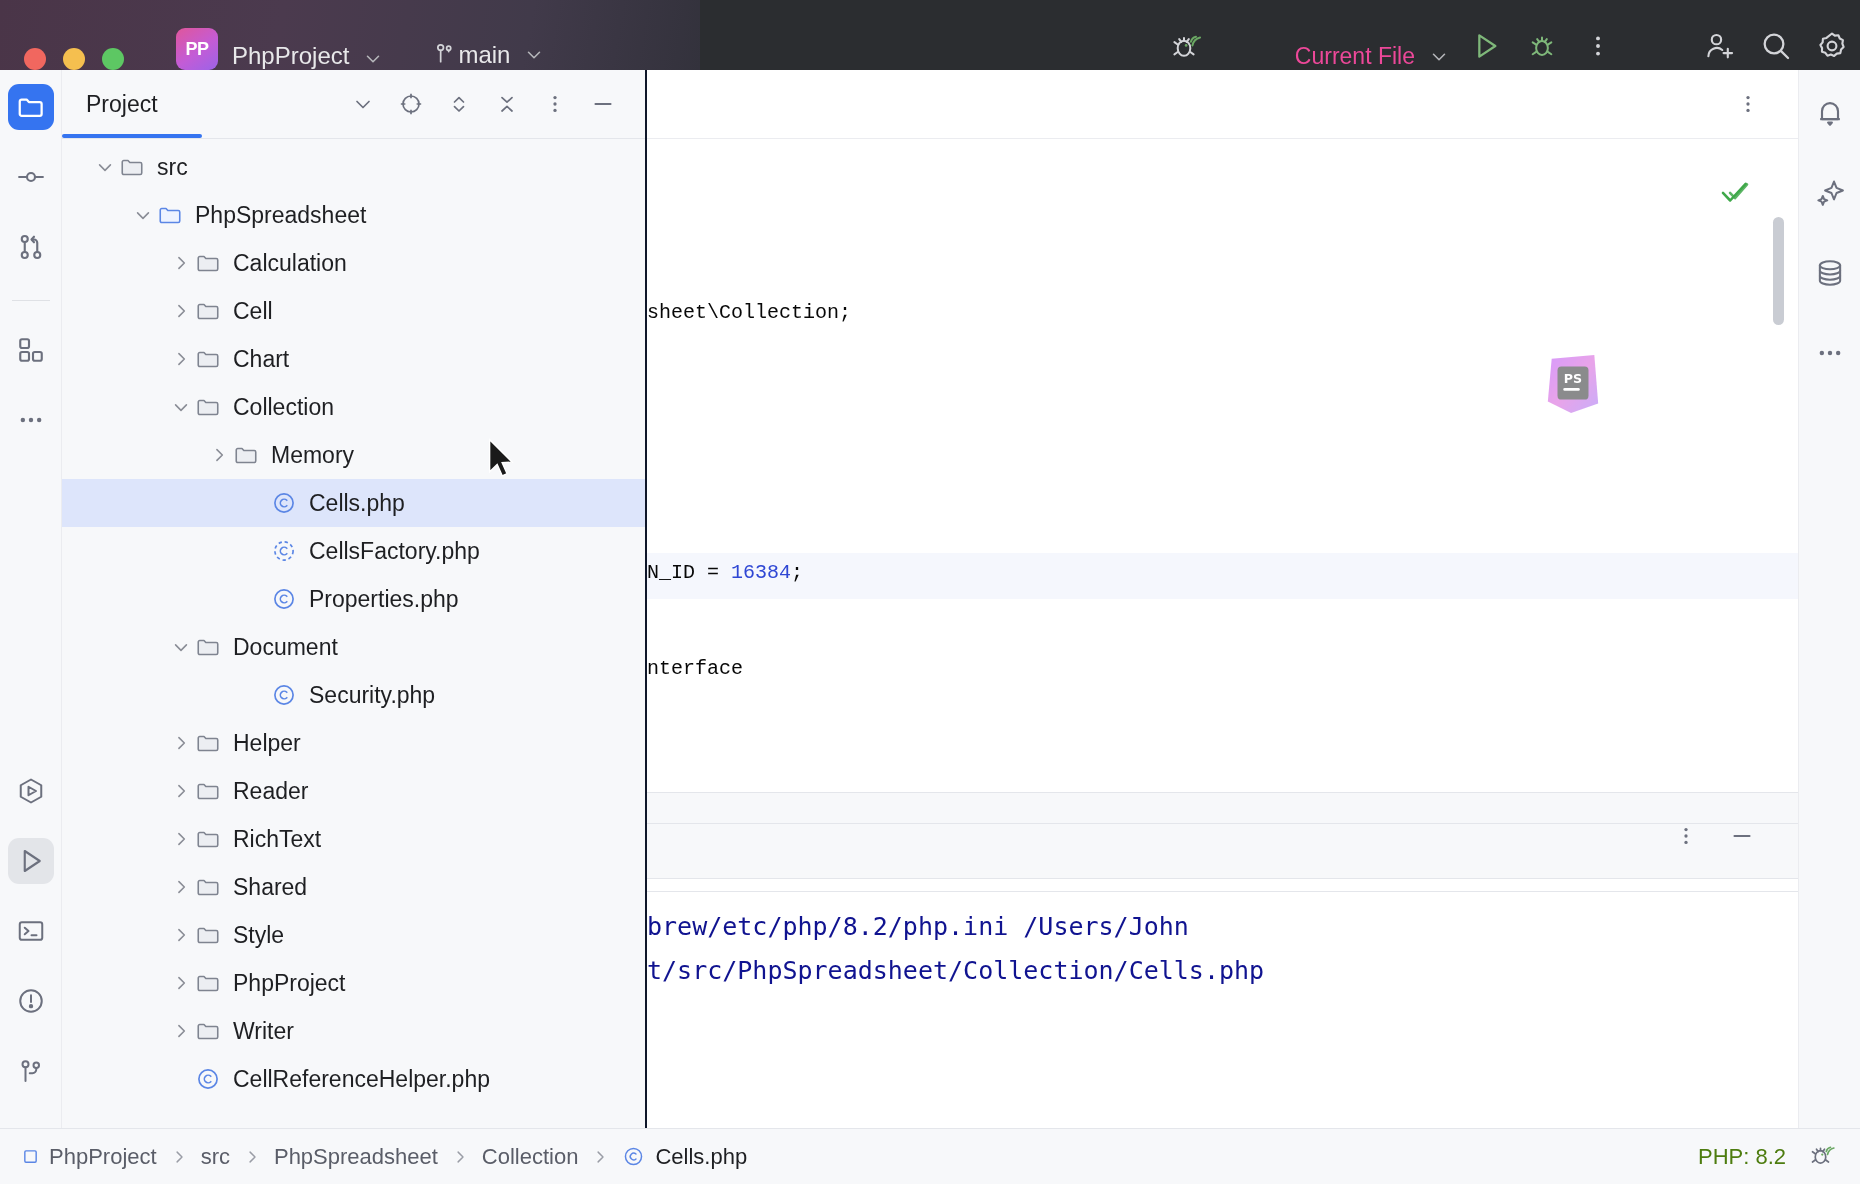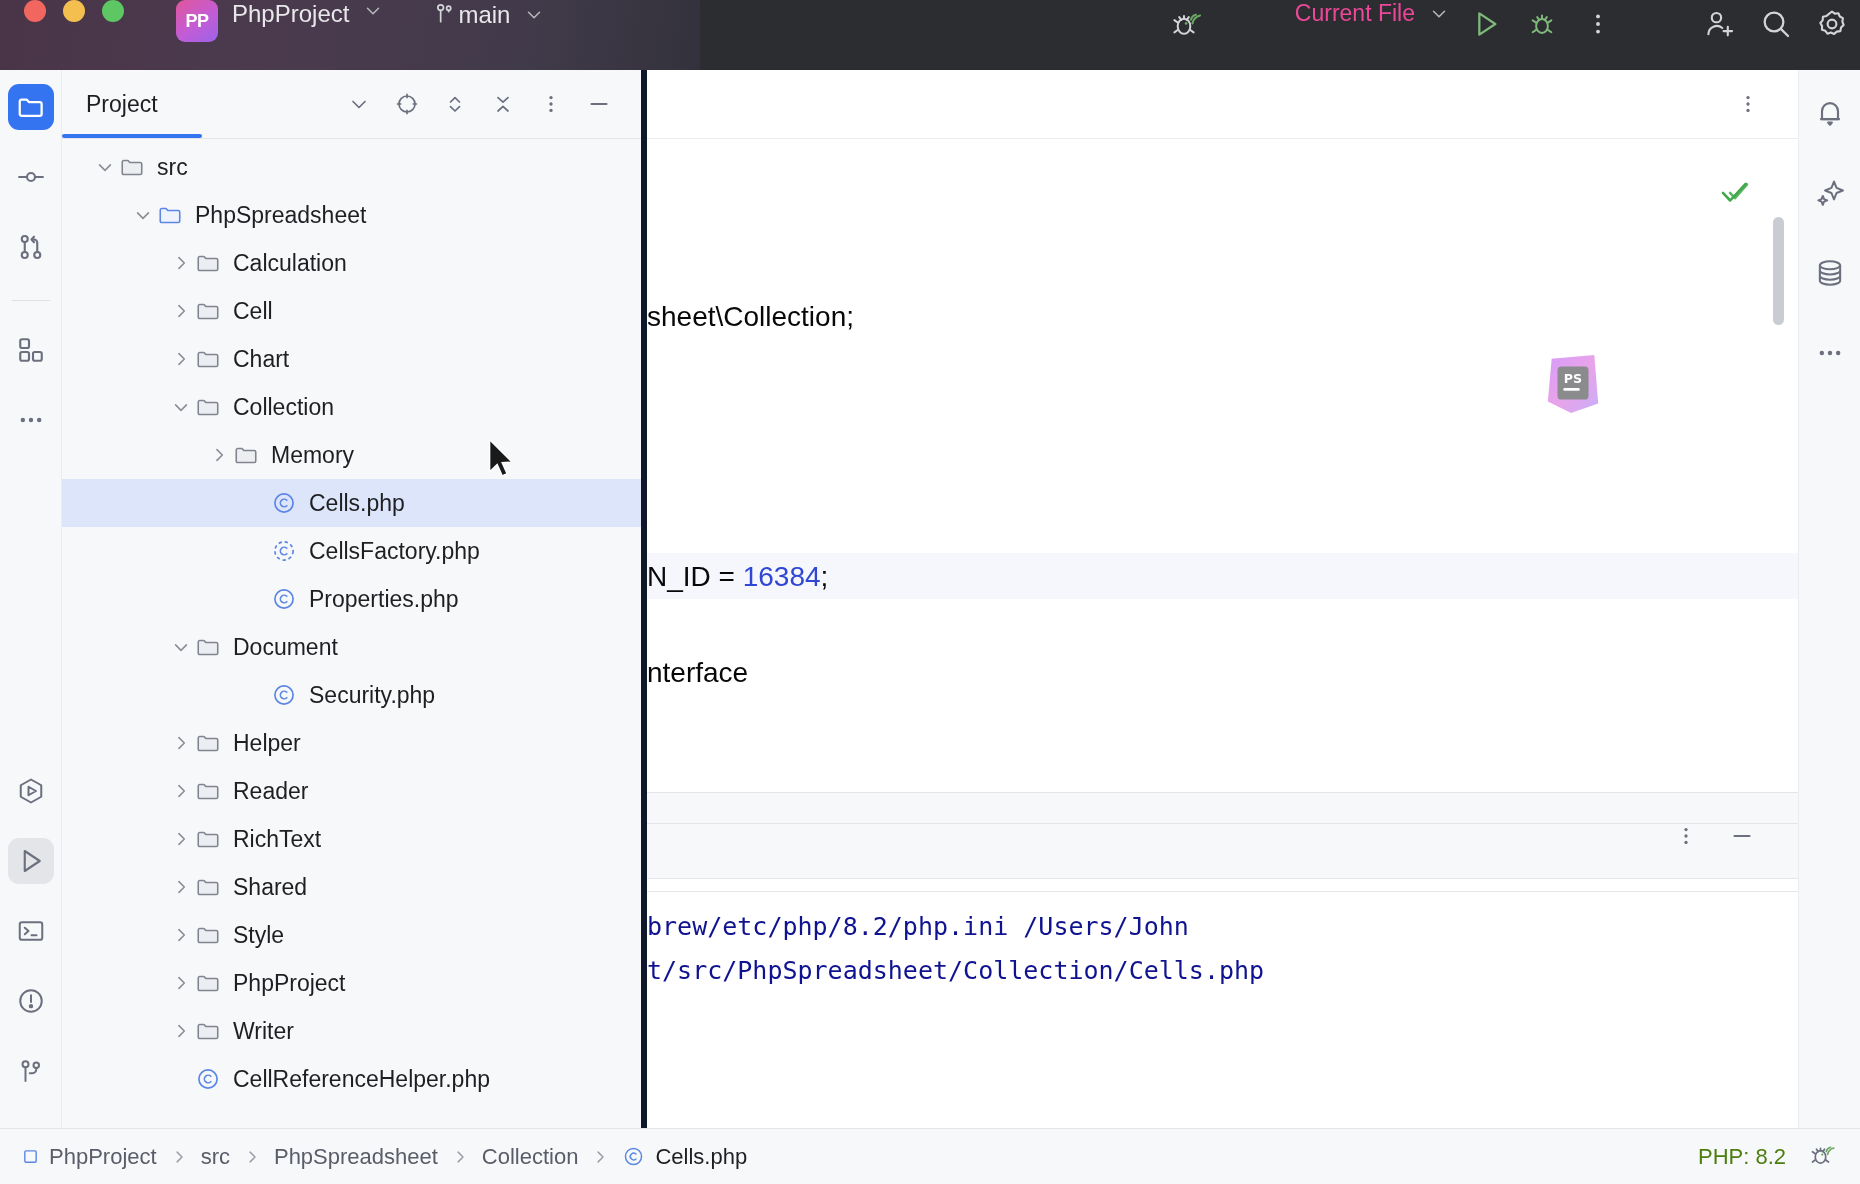--- a/index.html
+++ b/index.html
@@ -13,21 +13,21 @@
 
   
   .titlebar {
     height:70px; flex:0 0 70px; display:flex; align-items:center;
     background:#2b2d30; position:relative; overflow:hidden;
   }
   .titlebar::before{
     content:""; position:absolute; left:0; top:0; width:700px; height:100%;
     background:linear-gradient(100deg,#4a3548 0%,#4b3a4e 40%,#413a4a 75%,#33323c 100%);
   }
-  .tb-inner { position:relative; z-index:2; display:flex; align-items:flex-start; width:100%; height:100%; }
+  .tb-inner { position:relative; z-index:2; display:flex; align-items:flex-end; width:100%; height:100%; }
   .traffic { display:flex; gap:17px; padding-left:24px; align-items:center; }
   .dot { width:22px; height:22px; border-radius:50%; }
   .dot.red{background:#f1675f;} .dot.yellow{background:#f5bf4f;} .dot.green{background:#5dc763;}
 
   .proj-badge {
     width:42px; height:42px; border-radius:9px; margin-left:52px;
     background:linear-gradient(145deg,#e0569b 0%,#c35cd6 55%,#9b63e8 100%);
     color:#fff; font-size:18px; font-weight:700; display:flex;
     align-items:center; justify-content:center; letter-spacing:-0.5px;
   }
@@ -49,42 +49,42 @@
     flex-direction:column; align-items:center; border-right:1px solid #ebecf0;
     padding-top:14px; position:relative;
   }
   .rail-btn { width:46px; height:46px; border-radius:11px; display:flex; align-items:center; justify-content:center; margin-bottom:24px; color:#6c707e;}
   .rail-btn.active { background:#3574f0; color:#fff; }
   .rail-btn.soft { background:#e3e5e9; }
   .rail-sep { width:38px; height:1px; background:#dfe1e5; margin:6px 0 26px; }
   .rail-bottom { margin-top:auto; display:flex; flex-direction:column; align-items:center; padding-bottom:10px;}
 
   
-  .toolwin { width:585px; flex:0 0 585px; background:#f7f8fa; display:flex; flex-direction:column; border-right:6px solid #0f172a; min-width:0;}
+  .toolwin { width:585px; flex:0 0 585px; background:#f7f8fa; display:flex; flex-direction:column; border-right:2px solid #0f172a; min-width:0;}
   .toolwin-head { height:68px; flex:0 0 68px; display:flex; align-items:center; padding:0 14px 0 0; position:relative; }
   .tw-title { font-size:23px; color:#1e1f22; padding-left:24px; line-height:68px;}
   .tw-underline { position:absolute; left:0; bottom:0; height:4px; width:140px; background:#3574f0; border-radius:2px;}
   .tw-actions { margin-left:auto; display:flex; align-items:center; gap:4px; padding-right:6px;}
   .tw-btn { width:44px; height:44px; display:flex; align-items:center; justify-content:center; color:#6c707e; border-radius:7px;}
   .tw-divider { height:1px; background:#e4e6eb; }
 
   .tree { flex:1; overflow:hidden; padding-top:4px; position:relative;}
   .node { height:48px; display:flex; align-items:center; position:relative; white-space:nowrap; }
   .node.sel { background:#dde5fb; }
   .node-label { font-size:23px; color:#1e1f22; margin-left:11px; }
   .arrow { width:26px; height:26px; display:flex; align-items:center; justify-content:center; color:#8a8d96; flex:0 0 26px;}
   .arrow.empty { visibility:hidden; }
   .ic { width:28px; height:28px; flex:0 0 28px; display:flex; align-items:center; justify-content:center;}
 
   
   .center { flex:1; display:flex; flex-direction:column; min-width:0; background:#f7f8fa;}
   .editor-head { height:68px; flex:0 0 68px; display:flex; align-items:center; justify-content:flex-end; padding-right:30px; background:#ffffff;}
   .ed-kebab { width:40px; height:40px; display:flex; align-items:center; justify-content:center; color:#6c707e;}
   .editor-body { flex:1; background:#fff; position:relative; min-height:0; border-top:1px solid #ebecf0;}
-  .code-line { font-family:Liberation Sans, sans-serif; font-size:28px; color:#080808; white-space:pre; position:absolute; left:0;}
+  .code-line { font-family:Liberation Mono, monospace; font-size:20px; color:#080808; white-space:pre; position:absolute; left:0;}
   .code-hl { position:absolute; left:0; right:0; background:#f5f7fd; }
   .tok-num { color:#2f47d4; }
   .check { position:absolute; right:46px; top:36px; color:#3fa84a; }
   .ed-scroll { position:absolute; right:14px; top:78px; width:11px; height:108px; border-radius:6px; background:#c9ccd3;}
   .watermark { position:absolute; width:80px; height:80px; opacity:.55;}
   .ed-sep { position:absolute; left:0; right:0; height:1px; background:#e4e6eb;}
 
   .run-panel { flex:0 0 86px; background:#f7f8fa; display:flex; align-items:center; justify-content:flex-end; padding-right:36px; gap:16px; border-top:1px solid #e4e6eb;}
   .rp-btn { width:40px; height:40px; display:flex; align-items:center; justify-content:center; color:#6c707e;}
   .console { flex:0 0 250px; background:#fff; border-top:1px solid #e4e6eb; padding-top:26px; overflow:hidden;}

